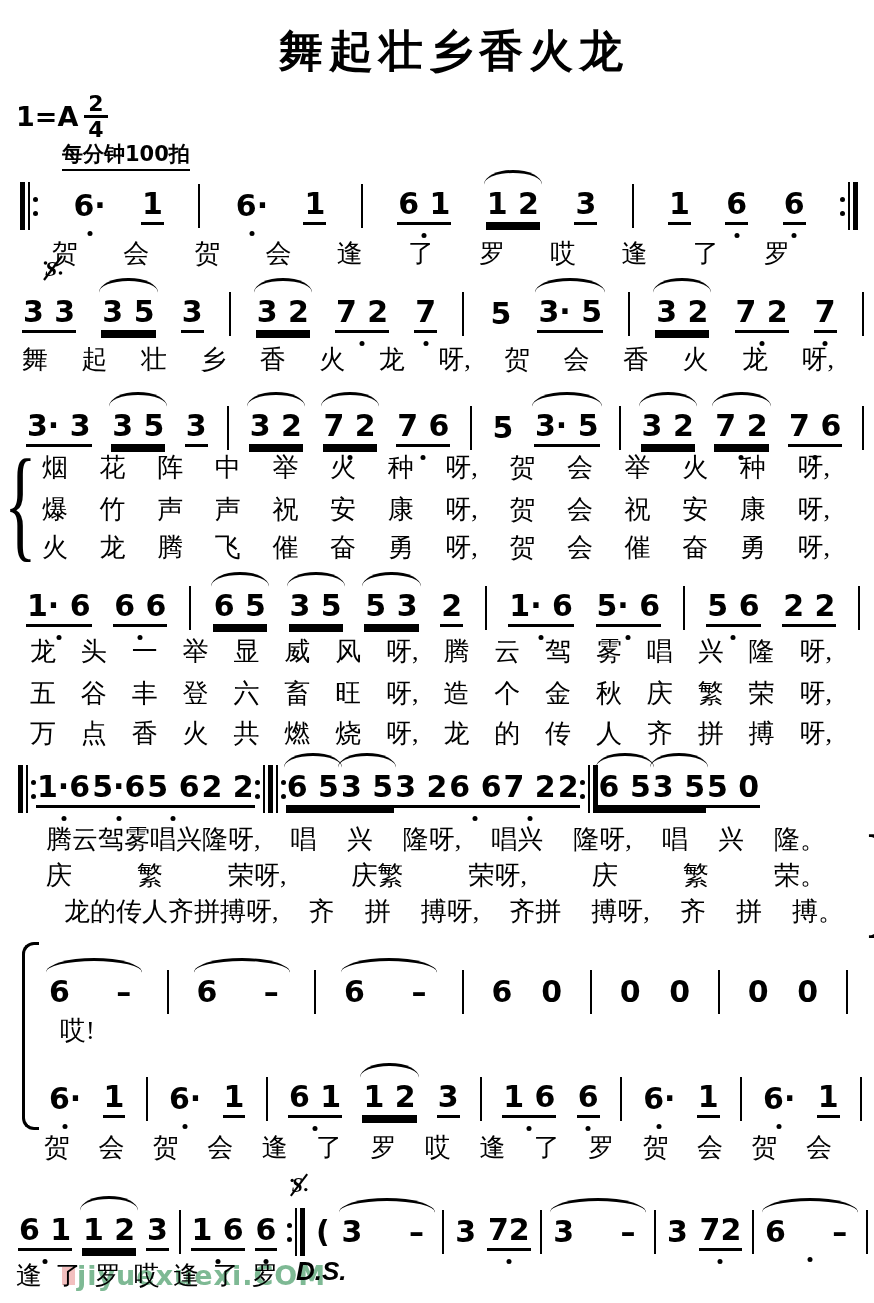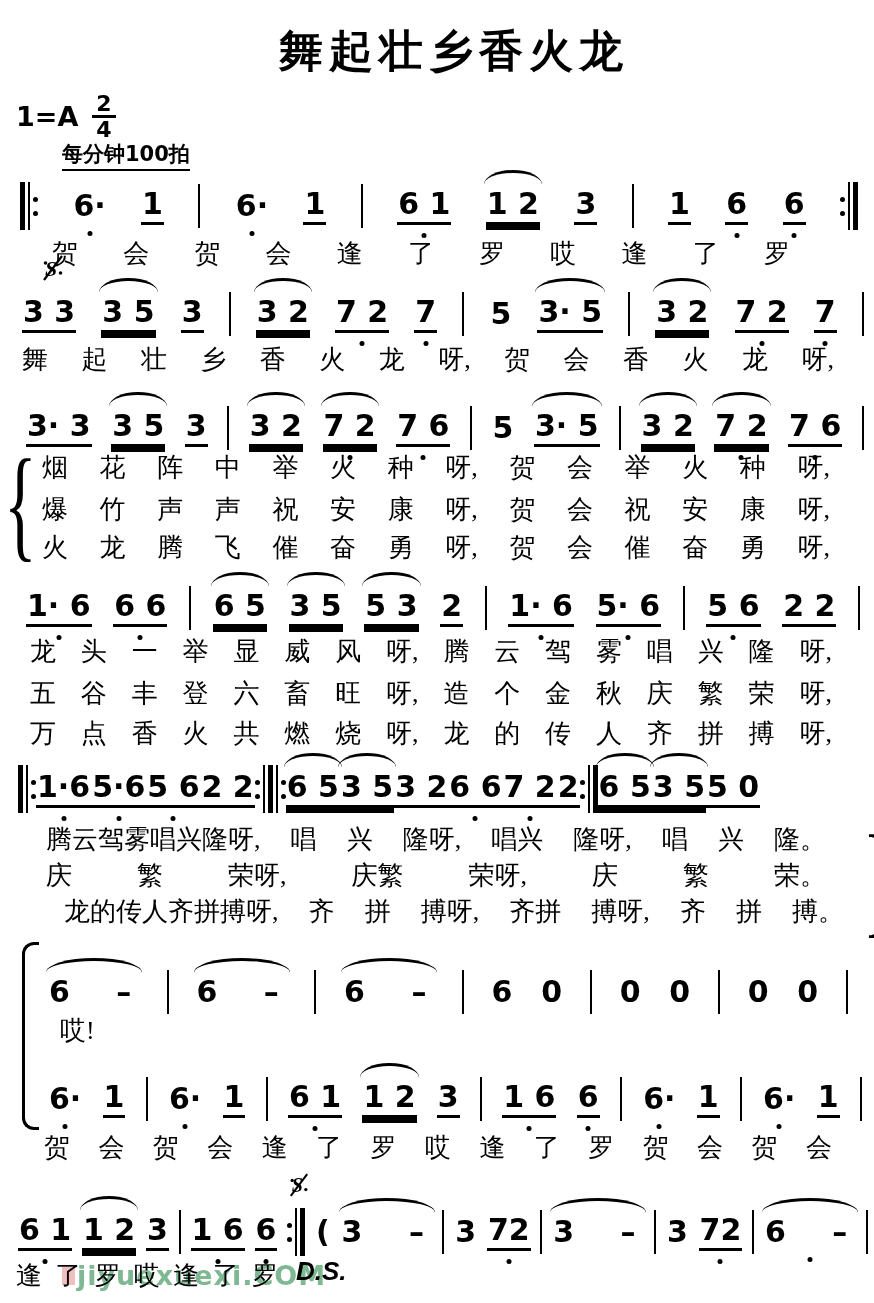--- a/index.html
+++ b/index.html
@@ -1,20 +1,20 @@
 <!DOCTYPE html>
 <html><head>
 <meta charset="utf-8">
 <style>
   html,body{margin:0;padding:0;background:#fff;}
   .sheet{position:relative;width:874px;height:1303px;background:#fff;color:#000;overflow:hidden;
          font-family:"Liberation Serif",serif;padding-left:34px;}
   .title{position:absolute;top:22px;left:0;width:100%;text-align:center;margin:0;
          font-family:"DejaVu Sans",sans-serif;font-weight:900;font-size:44px;letter-spacing:6px;}
-  .keysig{position:absolute;left:16px;top:92px;display:flex;align-items:center;gap:10px;
+  .keysig{position:absolute;left:16px;top:92px;display:flex;align-items:center;gap:2px;
           font-family:"DejaVu Sans",sans-serif;font-weight:bold;font-size:27px;}
   .frac{display:inline-flex;flex-direction:column;align-items:center;font-size:22px;line-height:1.05;margin-left:4px;}
   .frac .num{border-bottom:3px solid #000;padding:0 4px;}
   .credits{position:absolute;right:18px;top:94px;text-align:right;font-size:26px;line-height:38px;font-weight:bold;}
   .tempo{position:absolute;left:62px;top:140px;font-family:"DejaVu Sans",sans-serif;font-weight:bold;
          font-size:21px;border-bottom:2px solid #000;padding-bottom:1px;}
   
   .mrow{position:absolute;height:52px;display:flex;justify-content:space-between;align-items:center;z-index:1;}
   .note{position:relative;display:inline-flex;}
   .note.w{min-width:92px;}

